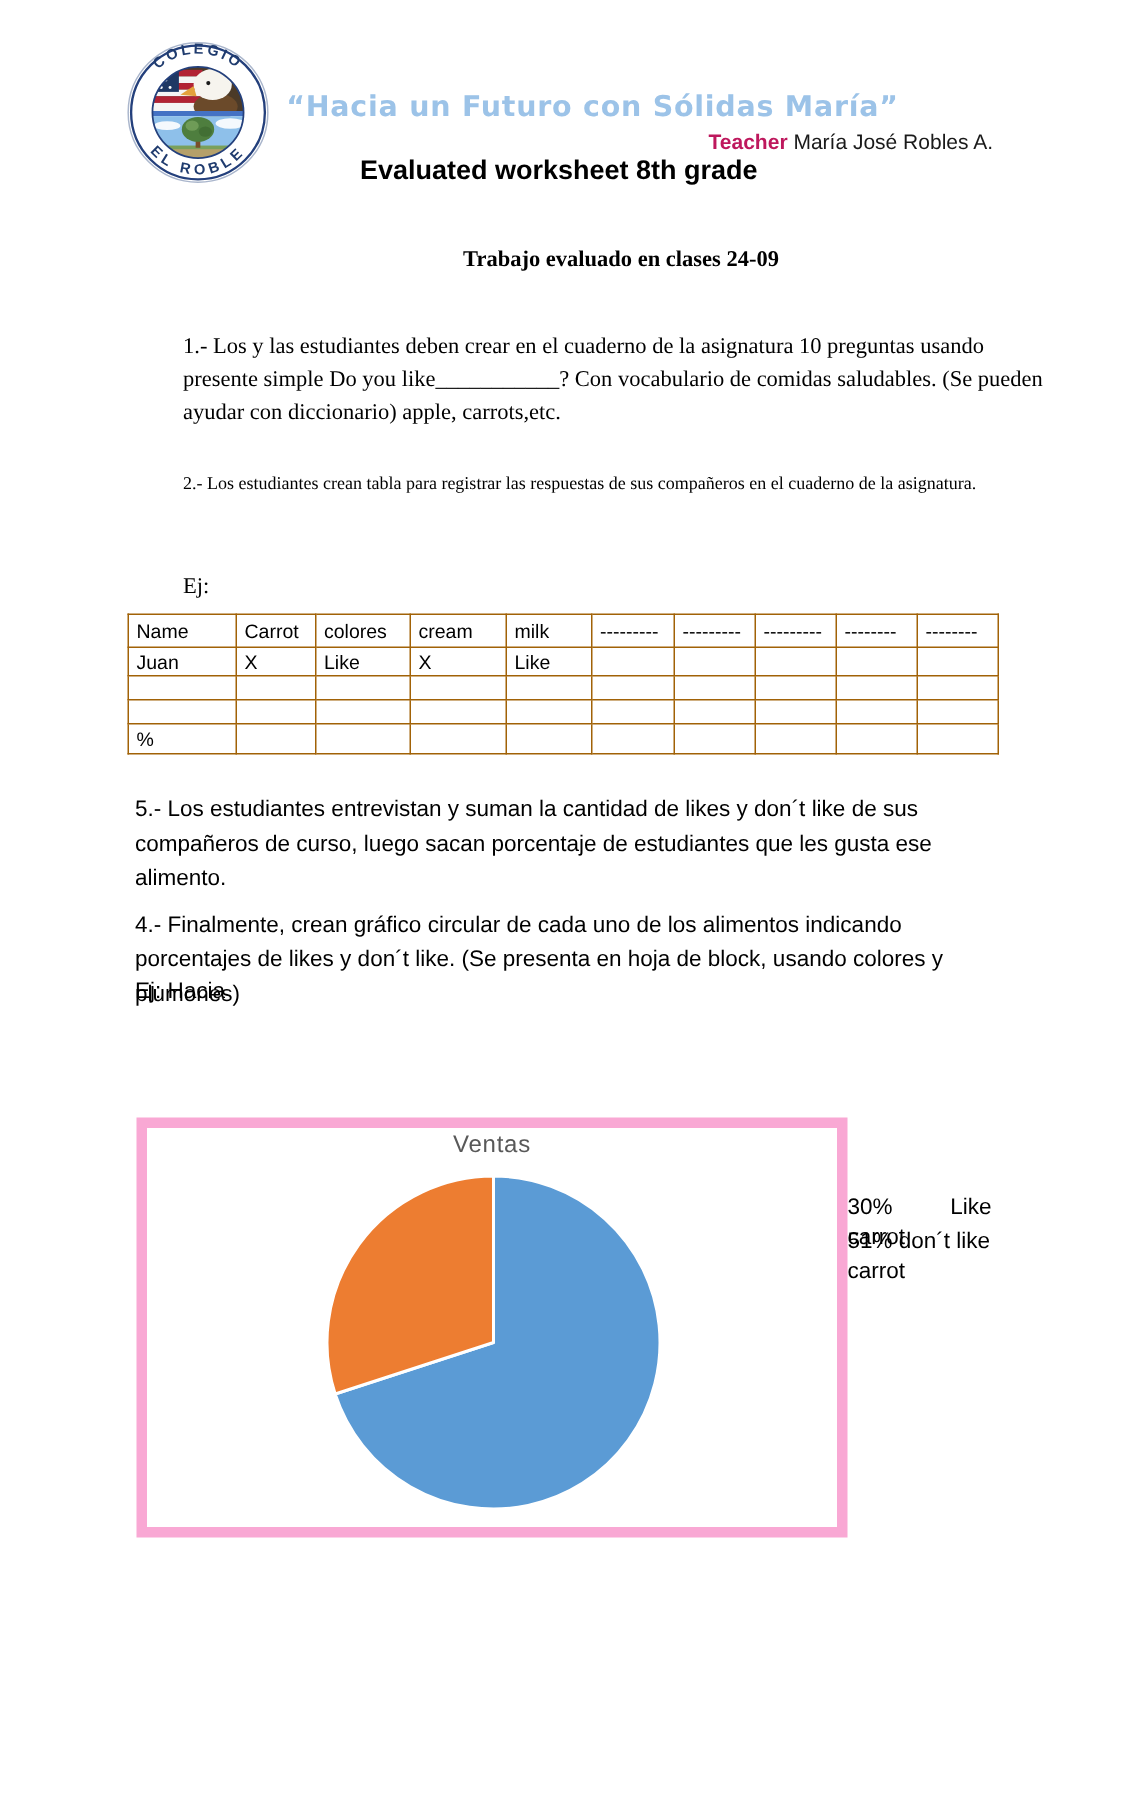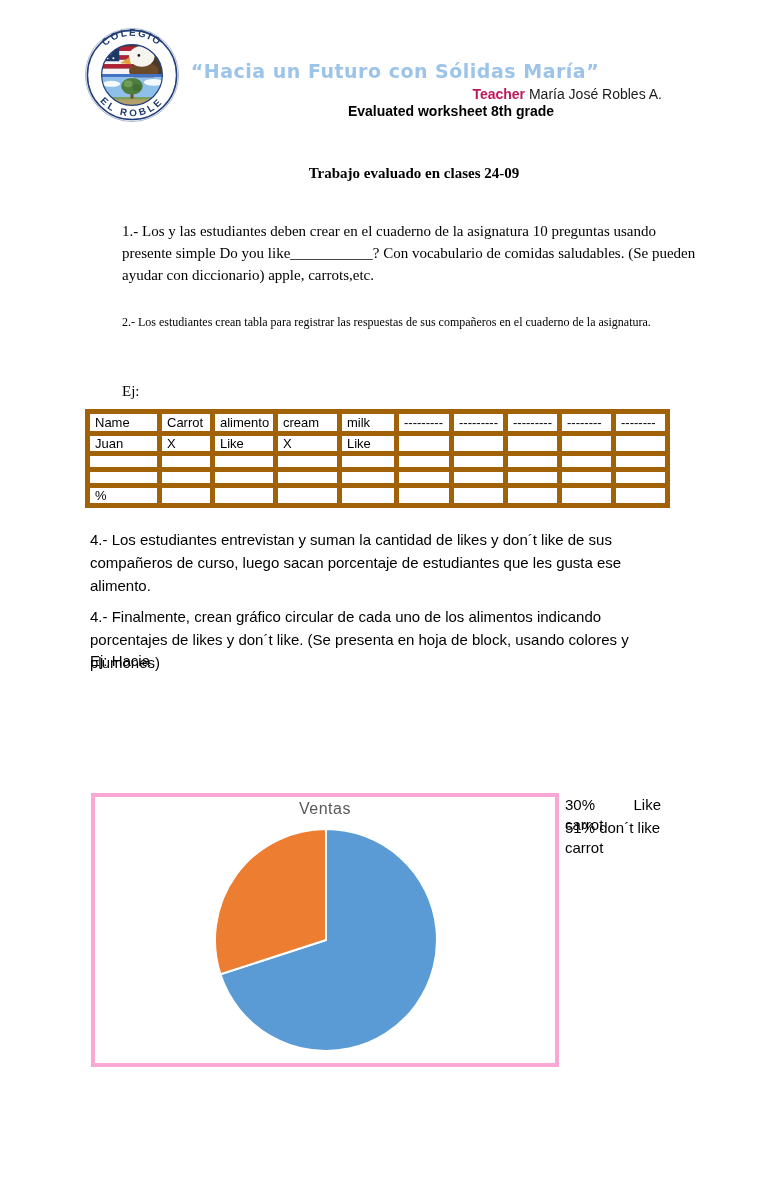--- a/index.html
+++ b/index.html
@@ -6,45 +6,45 @@
   #page{position:relative;width:764px;height:1200px;background:#ffffff;overflow:hidden;
         font-family:"Liberation Sans",sans-serif;color:#000;}
   .abs{position:absolute;}
 
   
   #logo{left:76px;top:25px;width:112px;height:98px;}
   #motto{left:170px;top:60px;width:450px;text-align:center;
          font-family:"DejaVu Sans",sans-serif;font-weight:bold;font-size:19px;letter-spacing:0.5px;}
   #teacher-line{left:240px;top:86px;width:422px;text-align:right;font-size:14px;color:#1a1a1a;}
   #teacher-line b{font-weight:bold;color:#be185d;}
-  #subtitle{left:240px;top:103px;width:422px;text-align:center;font-size:14px;font-weight:bold;}
+  #subtitle{left:240px;top:103px;width:422px;text-align:left;font-size:18px;font-weight:bold;}
 
   
   .serif{font-family:"Liberation Serif",serif;padding-left:32px;}
   #doc-title{left:0;top:165px;width:764px;text-align:center;font-size:15px;font-weight:bold;}
   #p1{left:90px;top:220px;width:575px;font-size:15px;line-height:22px;}
   #p2{left:90px;top:311px;width:575px;font-size:12px;line-height:22px;}
   #ej1{left:90px;top:383px;font-size:15px;}
   #p3{left:90px;top:528px;width:590px;font-size:15px;line-height:23px;}
   #p4{left:90px;top:605px;width:590px;font-size:15px;line-height:23px;}
   #ej2{left:90px;top:652px;font-size:15px;}
 
   
   #extable-wrap{left:85px;top:409px;width:580px;}
   table{border-collapse:collapse;width:580px;table-layout:fixed;}
-  td{border:5px solid #a16207;font-size:13px;padding:0 0 0 5px;vertical-align:middle;
+  td{border:1px solid #a16207;font-size:13px;padding:0 0 0 5px;vertical-align:middle;
      overflow:hidden;white-space:nowrap;}
   tr{height:18px;}
   tr:first-child{height:22px;}
   tr:nth-child(2){height:19px;}
   tr:nth-child(3),tr:nth-child(4){height:16px;}
   tr:nth-child(5){height:20px;}
 
   
-  #chart-box{left:91px;top:745px;width:460px;height:266px;border:4px solid #f9a8d4;background:#fff;margin-top:48px;}
+  #chart-box{left:91px;top:745px;width:460px;height:266px;border:7px solid #f9a8d4;background:#fff;}
   #chart-title{position:absolute;left:0;top:3px;width:100%;text-align:center;
                font-size:16px;letter-spacing:0.5px;}
   #pie-svg{position:absolute;left:119px;top:31px;}
 
   
   #note1{left:565px;top:770px;width:96px;font-size:15px;line-height:20px;}
   #note1 .row{display:flex;justify-content:space-between;margin-top:25px;}
   #note2{left:565px;top:818px;width:110px;font-size:15px;line-height:20px;}
 </style>
 </head>
@@ -126,21 +126,21 @@
           <col style="width:55px">
           <col style="width:54px">
           <col style="width:54px">
         <col style="width:54px">
           <col style="width:54px">
       </colgroup>
       <tbody>
           <tr>
             <td>Name</td>
             <td>Carrot</td>
-            <td>alimento</td>
+            <td>colores</td>
             <td>cream</td>
             <td>milk</td>
             <td>---------</td>
             <td>---------</td>
             <td>---------</td>
             <td>--------</td>
             <td>--------</td>
           </tr>
           <tr>
             <td>Juan</td>
@@ -187,21 +187,21 @@
             <td></td>
             <td></td>
             <td></td>
             <td></td>
             <td></td>
           </tr>
         </tbody>
     </table>
   </div>
 
-  <div id="p3" class="abs">4.- Los estudiantes entrevistan y suman la cantidad de likes y don´t like de sus compañeros de curso, luego sacan porcentaje de estudiantes que les gusta ese alimento.</div>
+  <div id="p3" class="abs">5.- Los estudiantes entrevistan y suman la cantidad de likes y don´t like de sus compañeros de curso, luego sacan porcentaje de estudiantes que les gusta ese alimento.</div>
   <div id="p4" class="abs">4.- Finalmente, crean gráfico circular de cada uno de los alimentos indicando porcentajes de likes y don´t like. (Se presenta en hoja de block, usando colores y plumones)</div>
   <div id="ej2" class="abs">Ej: Hacia</div>
 
   <div id="chart-box" class="abs">
     <div id="chart-title" style="color: rgb(89, 89, 89);">Ventas</div>
     <svg id="pie-svg" width="224" height="224" viewBox="-112 -112 224 224">
         <path d="M0 0 L0.00 -111.00 A111 111 0 1 1 -105.57 34.30 Z" fill="#5b9bd5" stroke="#ffffff" stroke-width="2" stroke-linejoin="round"></path>
         <path d="M0 0 L-105.57 34.30 A111 111 0 0 1 -0.00 -111.00 Z" fill="#ed7d31" stroke="#ffffff" stroke-width="2" stroke-linejoin="round"></path>
       </svg>
   </div>

